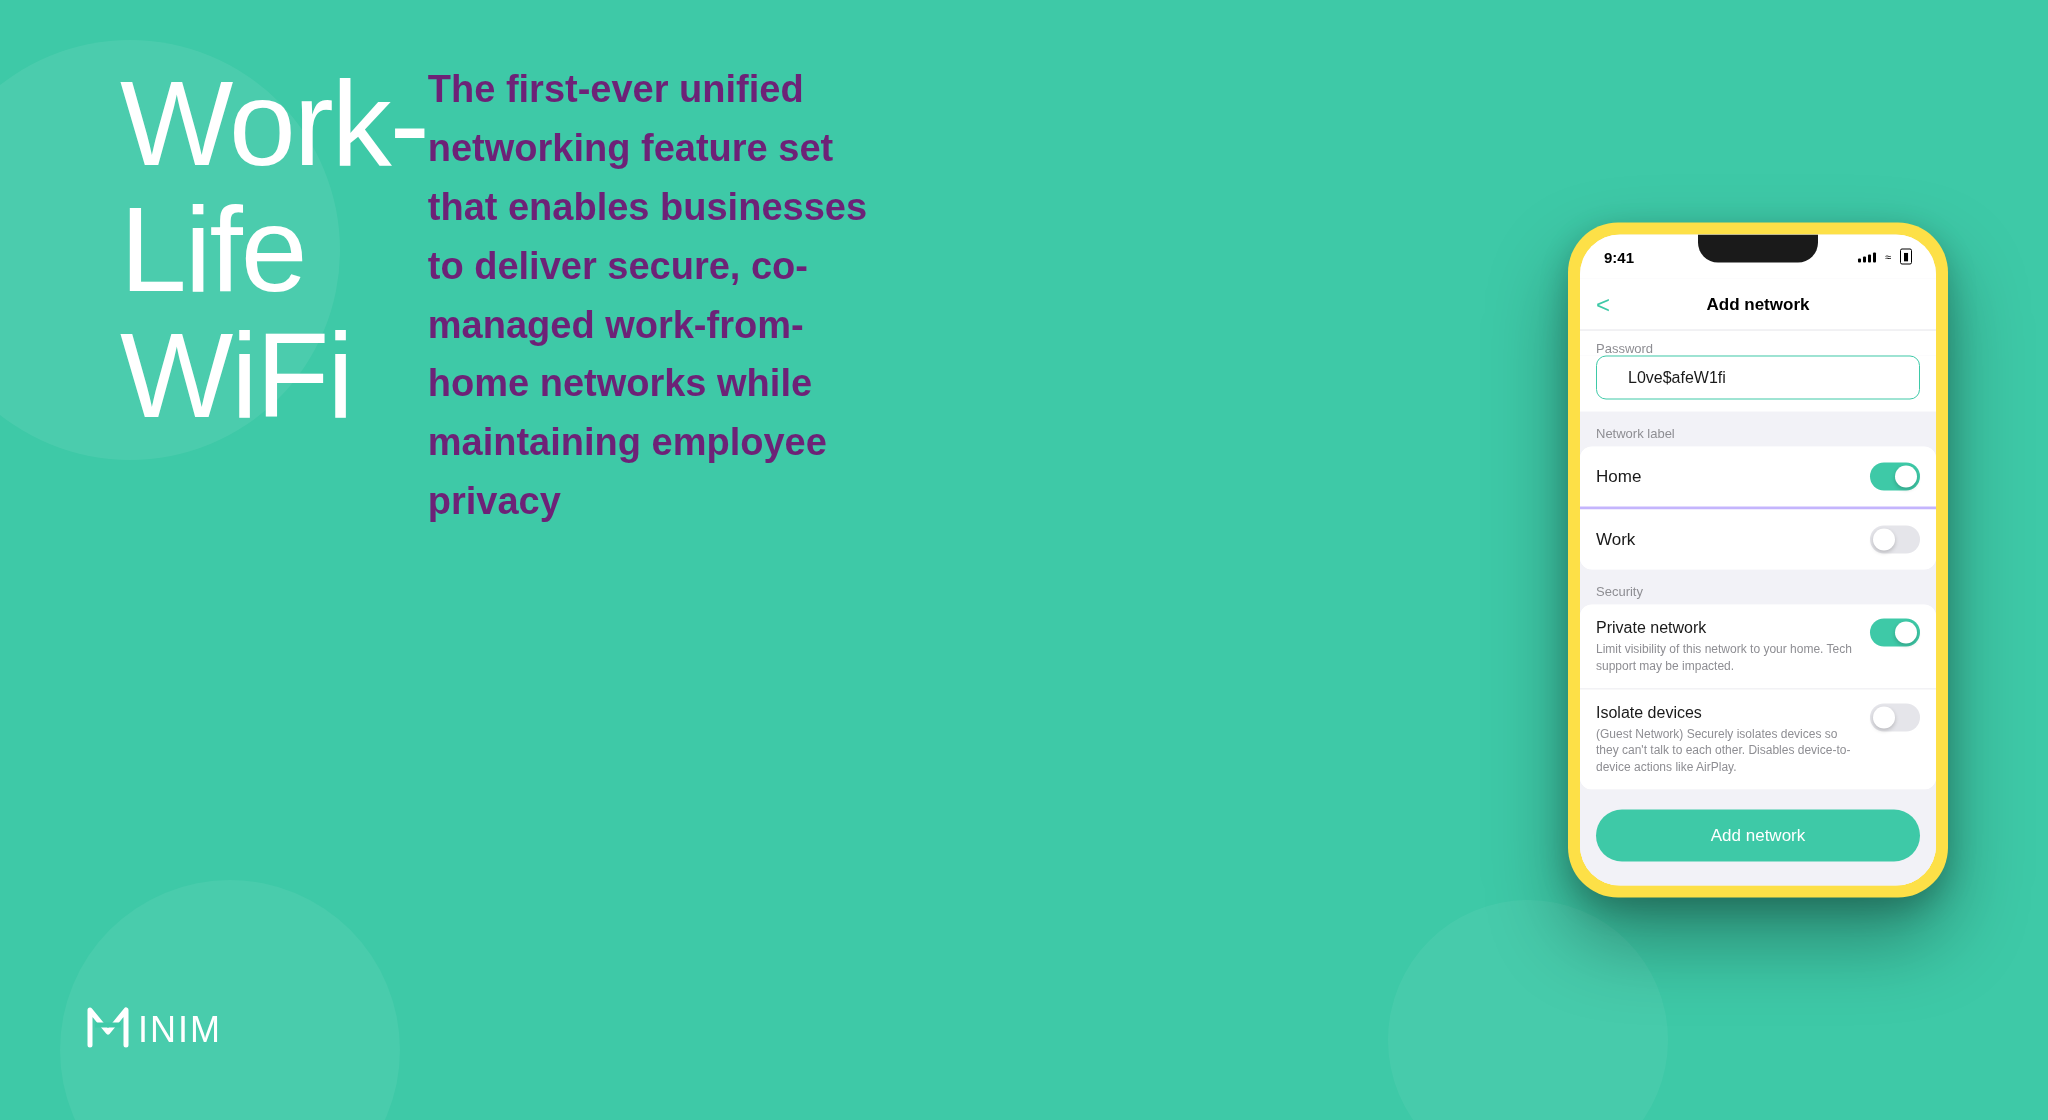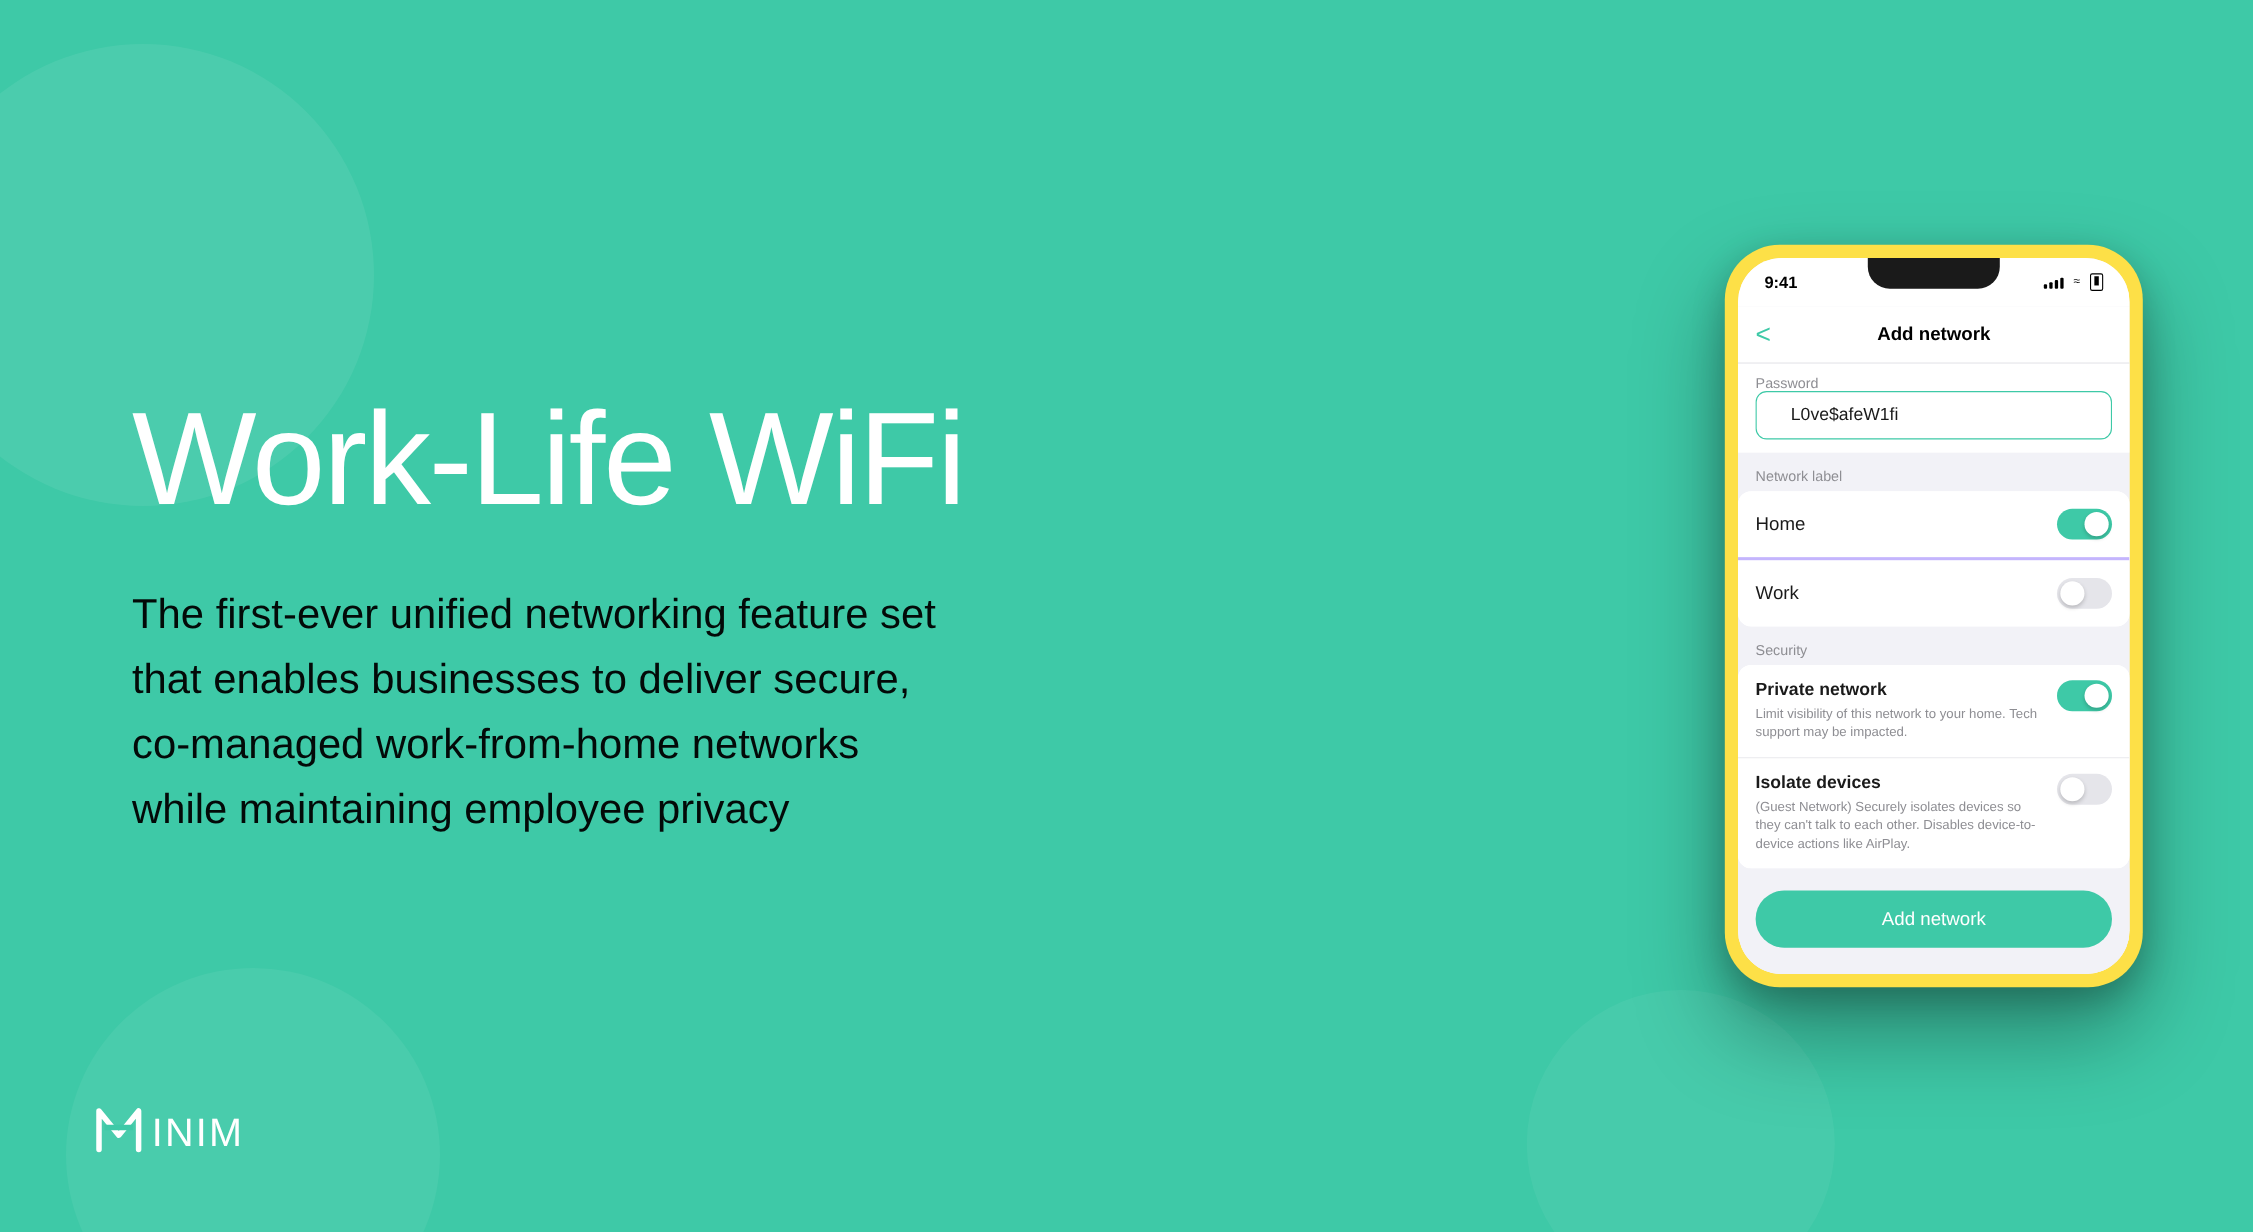--- a/index.html
+++ b/index.html
@@ -43,38 +43,37 @@
     }
 
     
     .left-content {
       position: absolute;
       left: 80px;
       top: 0;
       width: 860px;
       height: 100%;
       display: flex;
-      flex-direction: column;
       justify-content: center;
       padding: 60px 40px;
     }
 
     .main-title {
       font-size: 120px;
       font-weight: 300;
       color: white;
       line-height: 1.05;
       margin-bottom: 50px;
       letter-spacing: -2px;
     }
 
     .subtitle {
       font-size: 38px;
-      font-weight: 400;
-      color: #000000;
+      font-weight: 700;
+      color: #701a75;
       line-height: 1.55;
       max-width: 740px;
       opacity: 0.95;
     }
 
     
     .logo-container {
       position: absolute;
       left: 80px;
       bottom: 60px;
@@ -288,21 +287,21 @@
       border-bottom: none;
     }
 
     .security-text-group {
       flex: 1;
       margin-right: 12px;
     }
 
     .security-item-title {
       font-size: 16px;
-      font-weight: 700;
+      font-weight: 400;
       color: #1a1a1a;
       margin-bottom: 4px;
     }
 
     .security-item-desc {
       font-size: 12px;
       color: #8e8e93;
       line-height: 1.4;
     }
 

